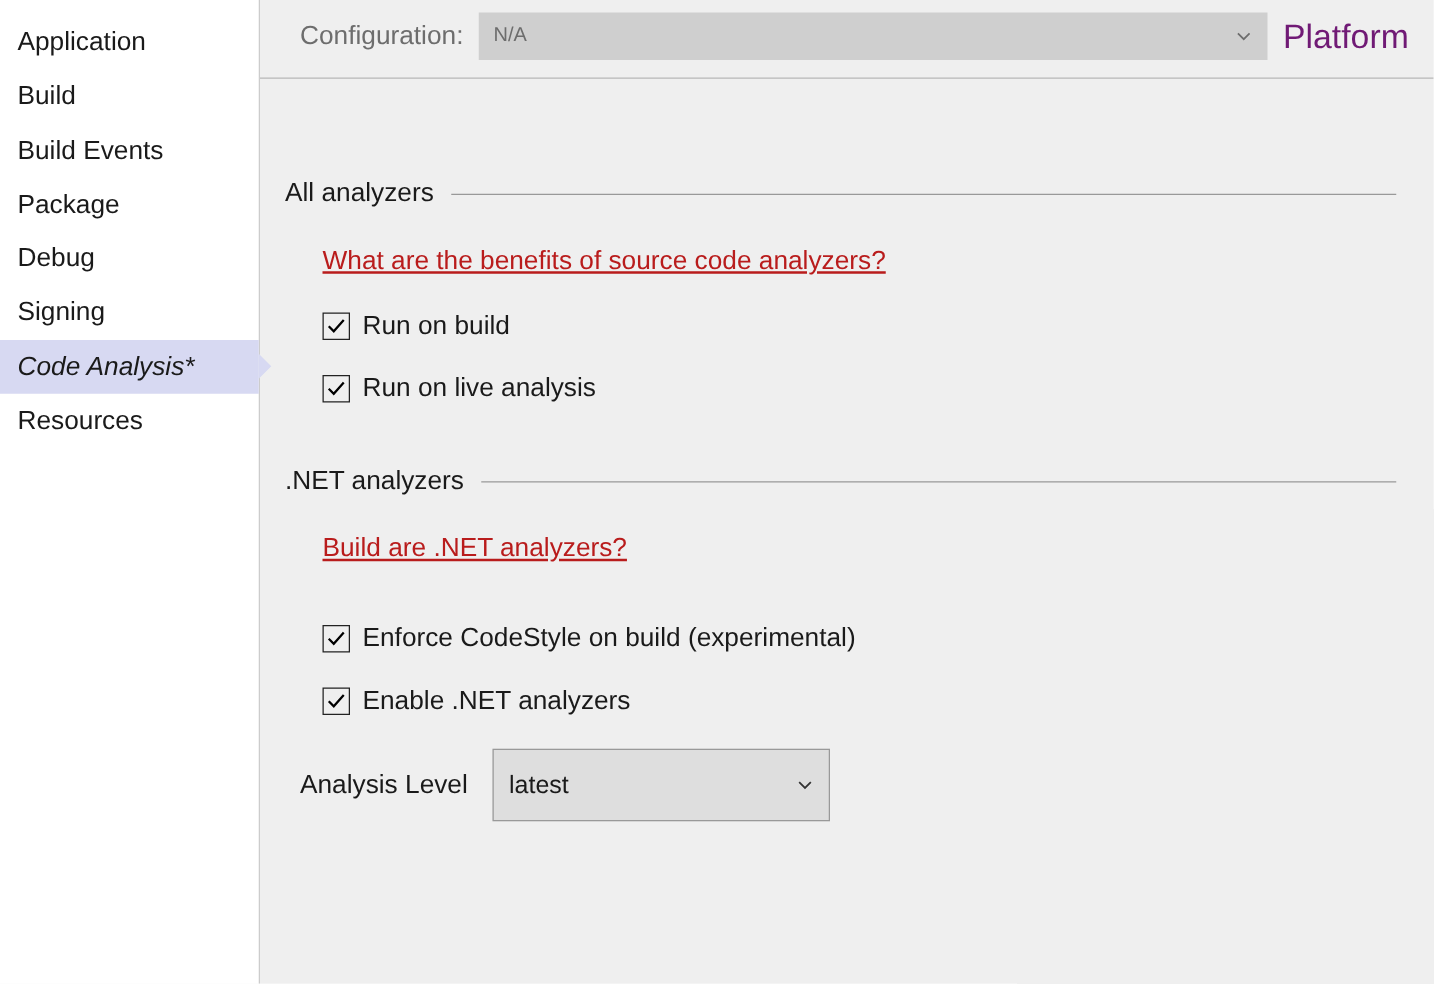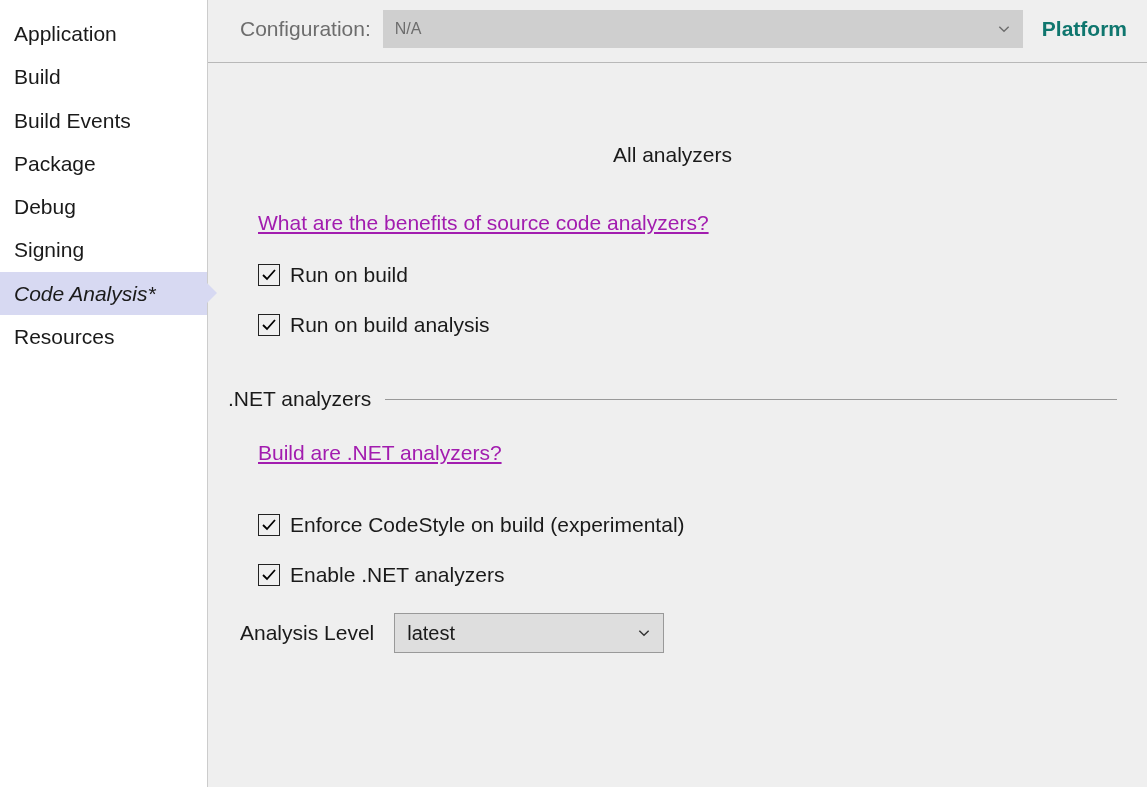--- a/index.html
+++ b/index.html
@@ -71,52 +71,50 @@
       background: #cfcfcf;
       border: none;
       padding: 0 12px;
       display: flex;
       align-items: center;
       justify-content: space-between;
       color: #6d6d6d;
       font-size: 16px;
     }
     .platform-label {
-      color: #0f766e;
-      font-size: 21px;
+      color: #701a75;
+      font-size: 27px;
       margin-left: auto;
-      font-weight: bold;
     }
     .content {
       padding: 30px 30px 30px 20px;
       overflow-y: auto;
     }
     .section-header {
       display: flex;
       align-items: center;
       gap: 14px;
       margin-top: 50px;
       margin-bottom: 30px;
     }
     .section-header.first {
       margin-top: 50px;
-      flex-direction: column;
     }
     .section-title {
       font-size: 21px;
       color: #1a1a1a;
       white-space: nowrap;
     }
     .section-line {
       flex: 1;
       height: 1px;
       background: #999;
     }
     .link {
-      color: #a21caf;
+      color: #b91c1c;
       text-decoration: underline;
       font-size: 21px;
       margin-left: 30px;
       display: inline-block;
       margin-bottom: 28px;
       cursor: pointer;
     }
     .checkbox-row {
       display: flex;
       align-items: center;
@@ -144,21 +142,21 @@
       align-items: center;
       gap: 20px;
       margin-left: 12px;
       margin-top: 10px;
     }
     .field-label {
       font-size: 21px;
     }
     .select-box {
       width: 270px;
-      height: 40px;
+      height: 58px;
       background: #dedede;
       border: 1px solid #999;
       display: flex;
       align-items: center;
       justify-content: space-between;
       padding: 0 12px;
       font-size: 20px;
       cursor: pointer;
     }
     .chevron {
@@ -212,21 +210,21 @@
       </span>
       <span>Run on build</span>
     </div>
 
     <div class="checkbox-row">
       <span class="checkbox">
         <svg viewBox="0 0 16 16">
             <path d="M2 8 L6 12 L14 3" stroke="#000" stroke-width="1.8" fill="none"></path>
           </svg>
       </span>
-      <span>Run on build analysis</span>
+      <span>Run on live analysis</span>
     </div>
 
     <div class="section-header">
       <span class="section-title">.NET analyzers</span>
       <div class="section-line"></div>
     </div>
 
     <a class="link">Build are .NET analyzers?</a>
 
     <div class="spacer"></div>

